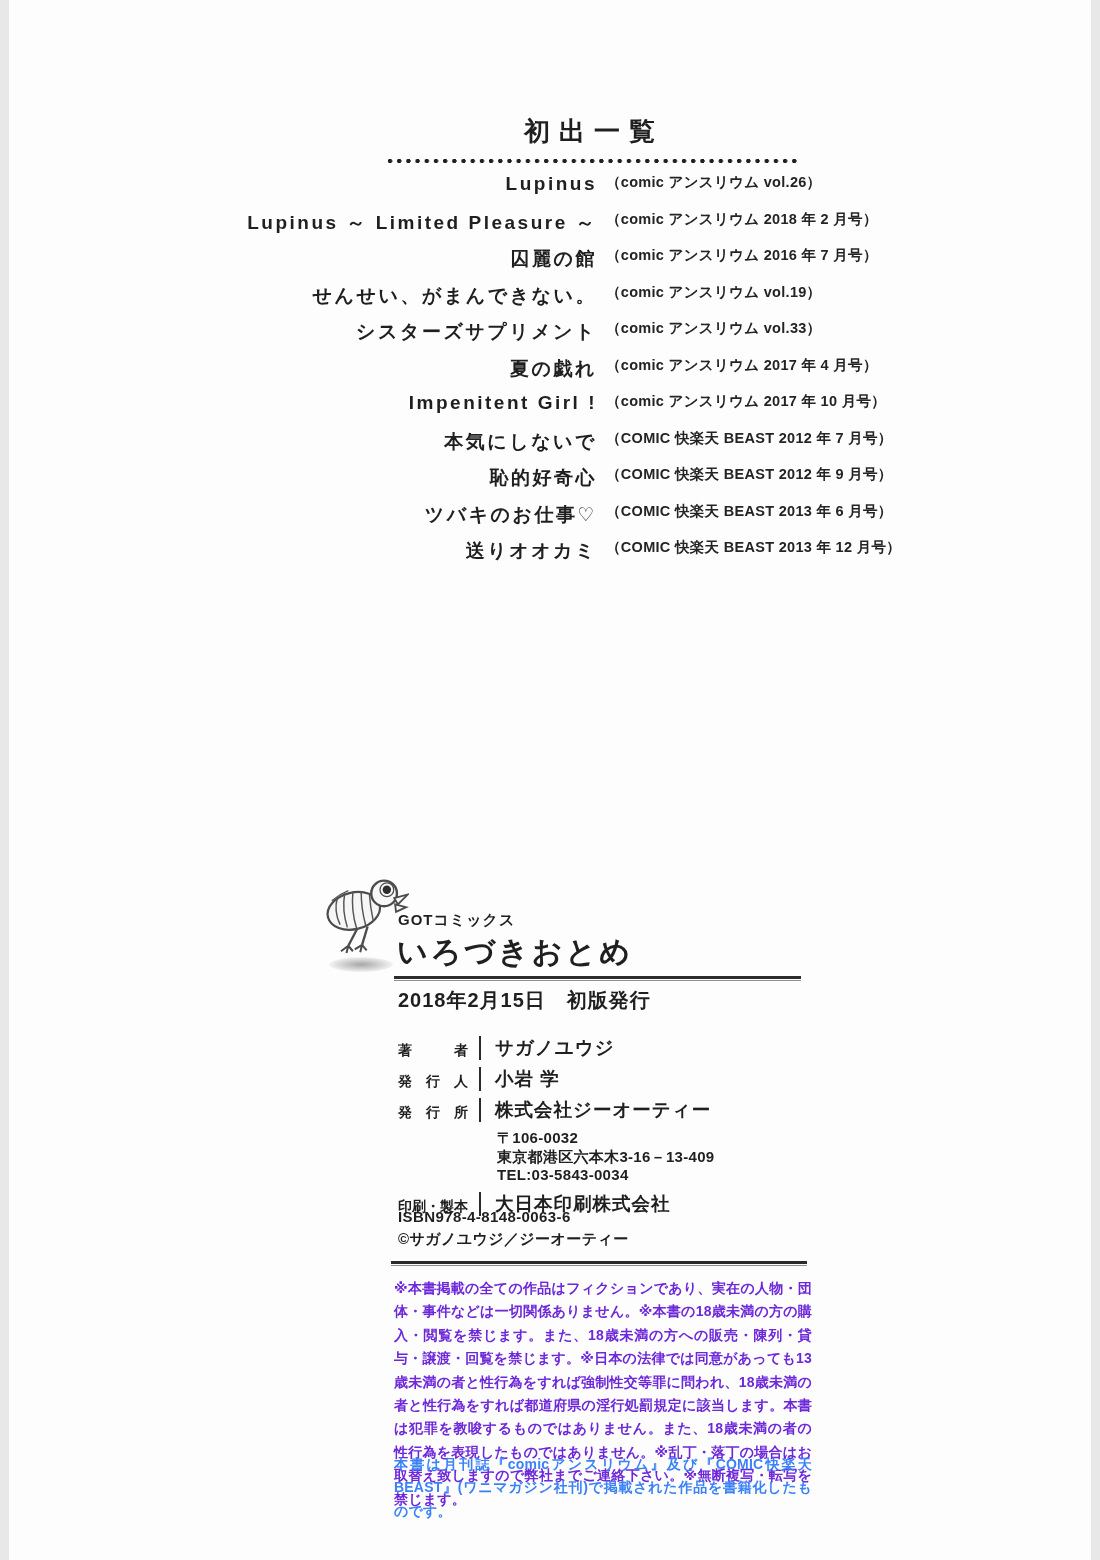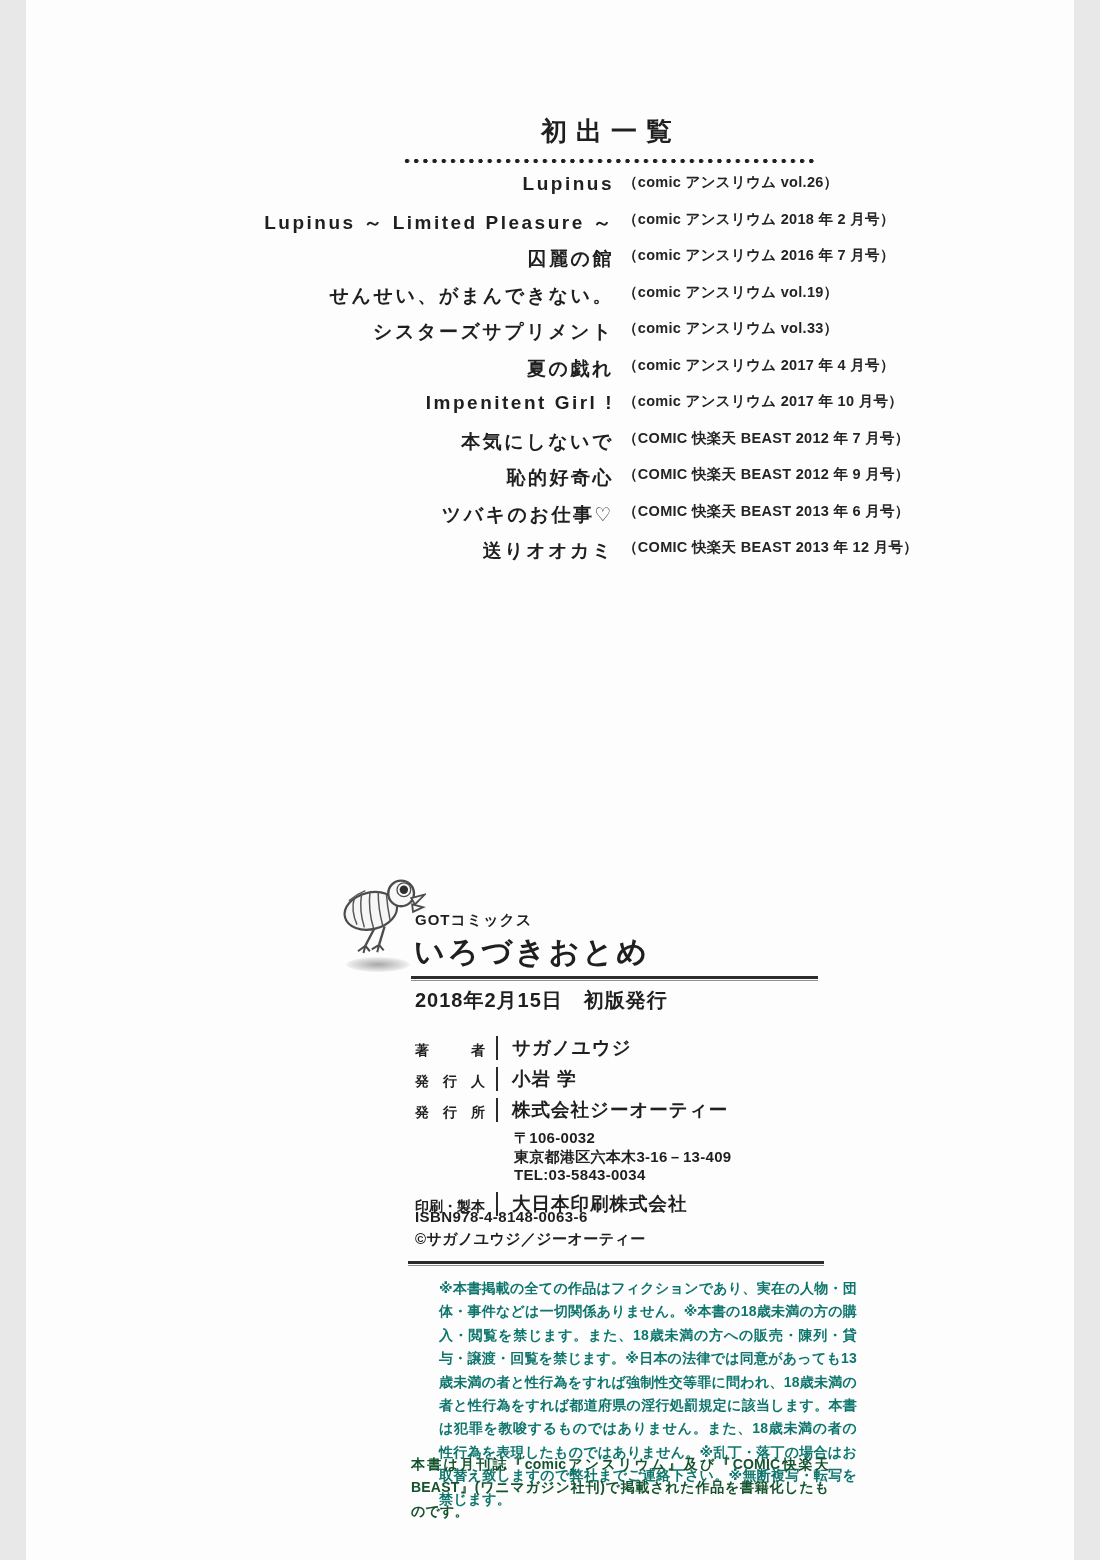--- a/index.html
+++ b/index.html
@@ -4,20 +4,21 @@
 <style>
   html,body{margin:0;padding:0;background:#e8e8e8;}
   .page{
     position:relative;
     width:1048px;height:1560px;
     margin:0 auto;
     background:#fdfdfd;
     font-family:"Liberation Sans","DejaVu Sans",sans-serif;
     color:#1f1f1f;
     overflow:hidden;
+    padding-left:34px;
   }
   
   .sec-title{
     position:absolute;top:114px;left:378px;width:414px;
     text-align:center;font-size:26px;font-weight:700;letter-spacing:9px;
   }
   .dotted-rule{
     position:absolute;top:158px;left:378px;width:414px;height:6px;
     background-image:radial-gradient(circle at 3px 3px,#1f1f1f 2px,transparent 2.4px);
     background-size:9.2px 6px;background-repeat:repeat-x;
@@ -57,26 +58,26 @@
   }
   .caddress{margin:2px 0 7px 99px;font-size:15px;font-weight:600;line-height:18.5px;letter-spacing:.3px;}
   .isbn-block{position:absolute;left:389px;top:1206px;font-size:15px;font-weight:700;line-height:22px;letter-spacing:.4px;}
   .thick-rule{
     position:absolute;left:382px;top:1261px;width:416px;height:5px;
     background:linear-gradient(to bottom,#2c2c2c 0 3px,#fdfdfd 3px 3.6px,#8f8f8f 3.6px 5px);
   }
   .disclaimer{
     position:absolute;left:385px;top:1277px;width:418px;
     font-size:14px;font-weight:600;line-height:23.4px;
-    text-align:justify;letter-spacing:.2px;color:#0f766e;margin-left:28px;
+    text-align:justify;letter-spacing:.2px;color:#6d28d9;
   }
   .source-note{
     position:absolute;left:385px;top:1453px;width:418px;
     font-size:14px;font-weight:600;line-height:23.4px;
-    text-align:justify;letter-spacing:.2px;color:#14532d;
+    text-align:justify;letter-spacing:.2px;color:#3b82f6;
   }
 </style>
 </head>
 <body>
 
 <div class="page">
 
   <div class="sec-title">初出一覧</div>
   <div class="dotted-rule"></div>
   <div class="entries">

